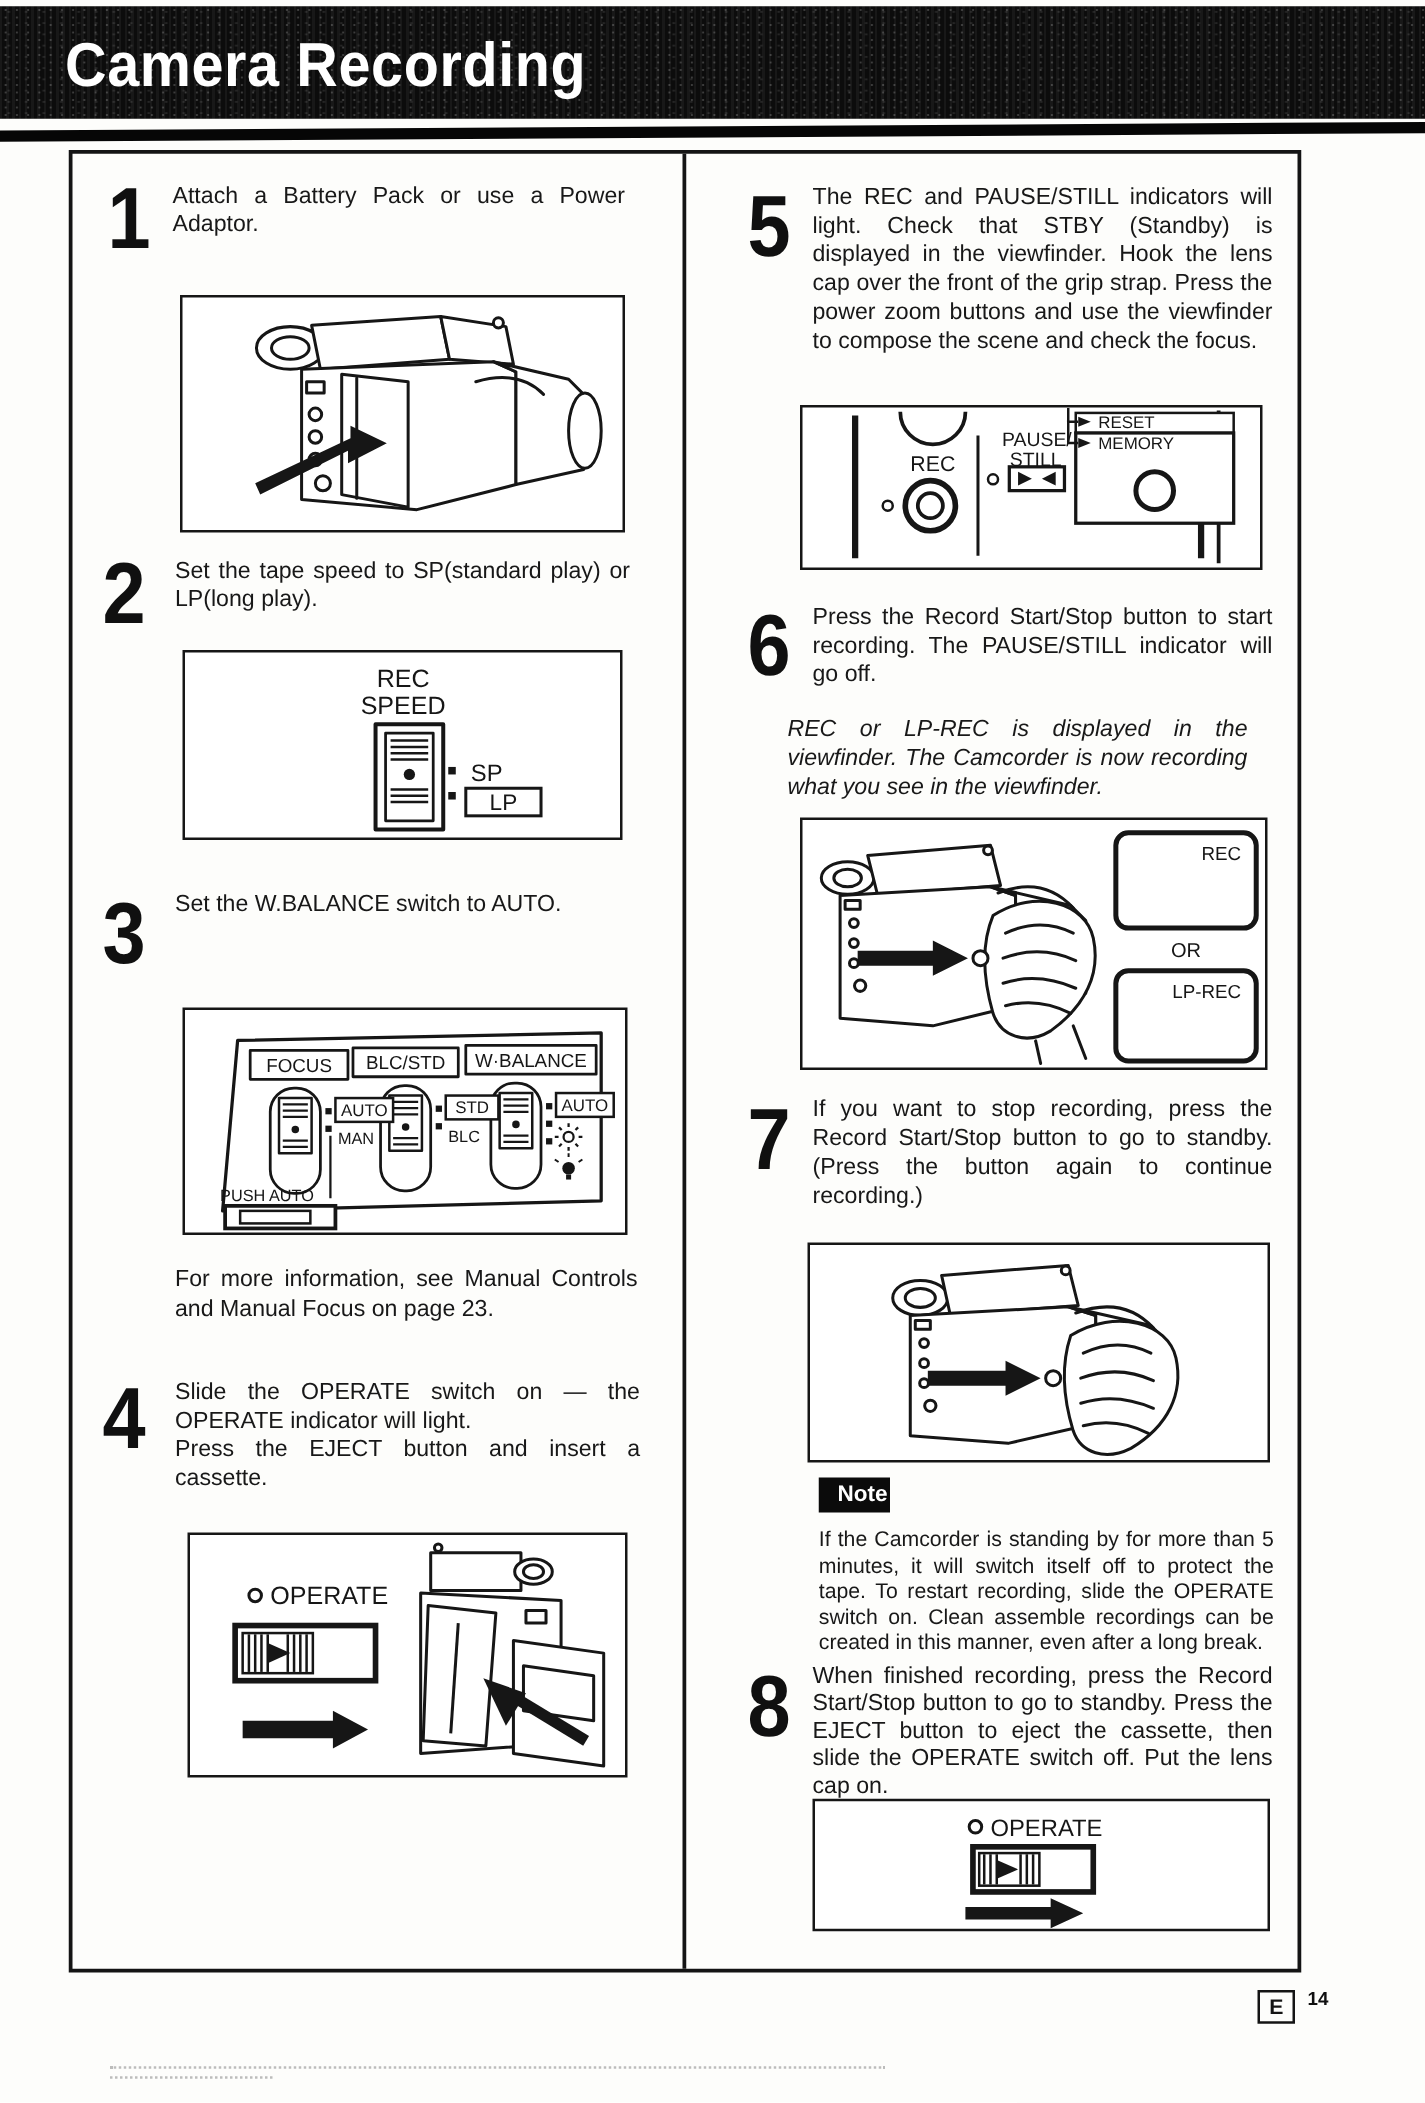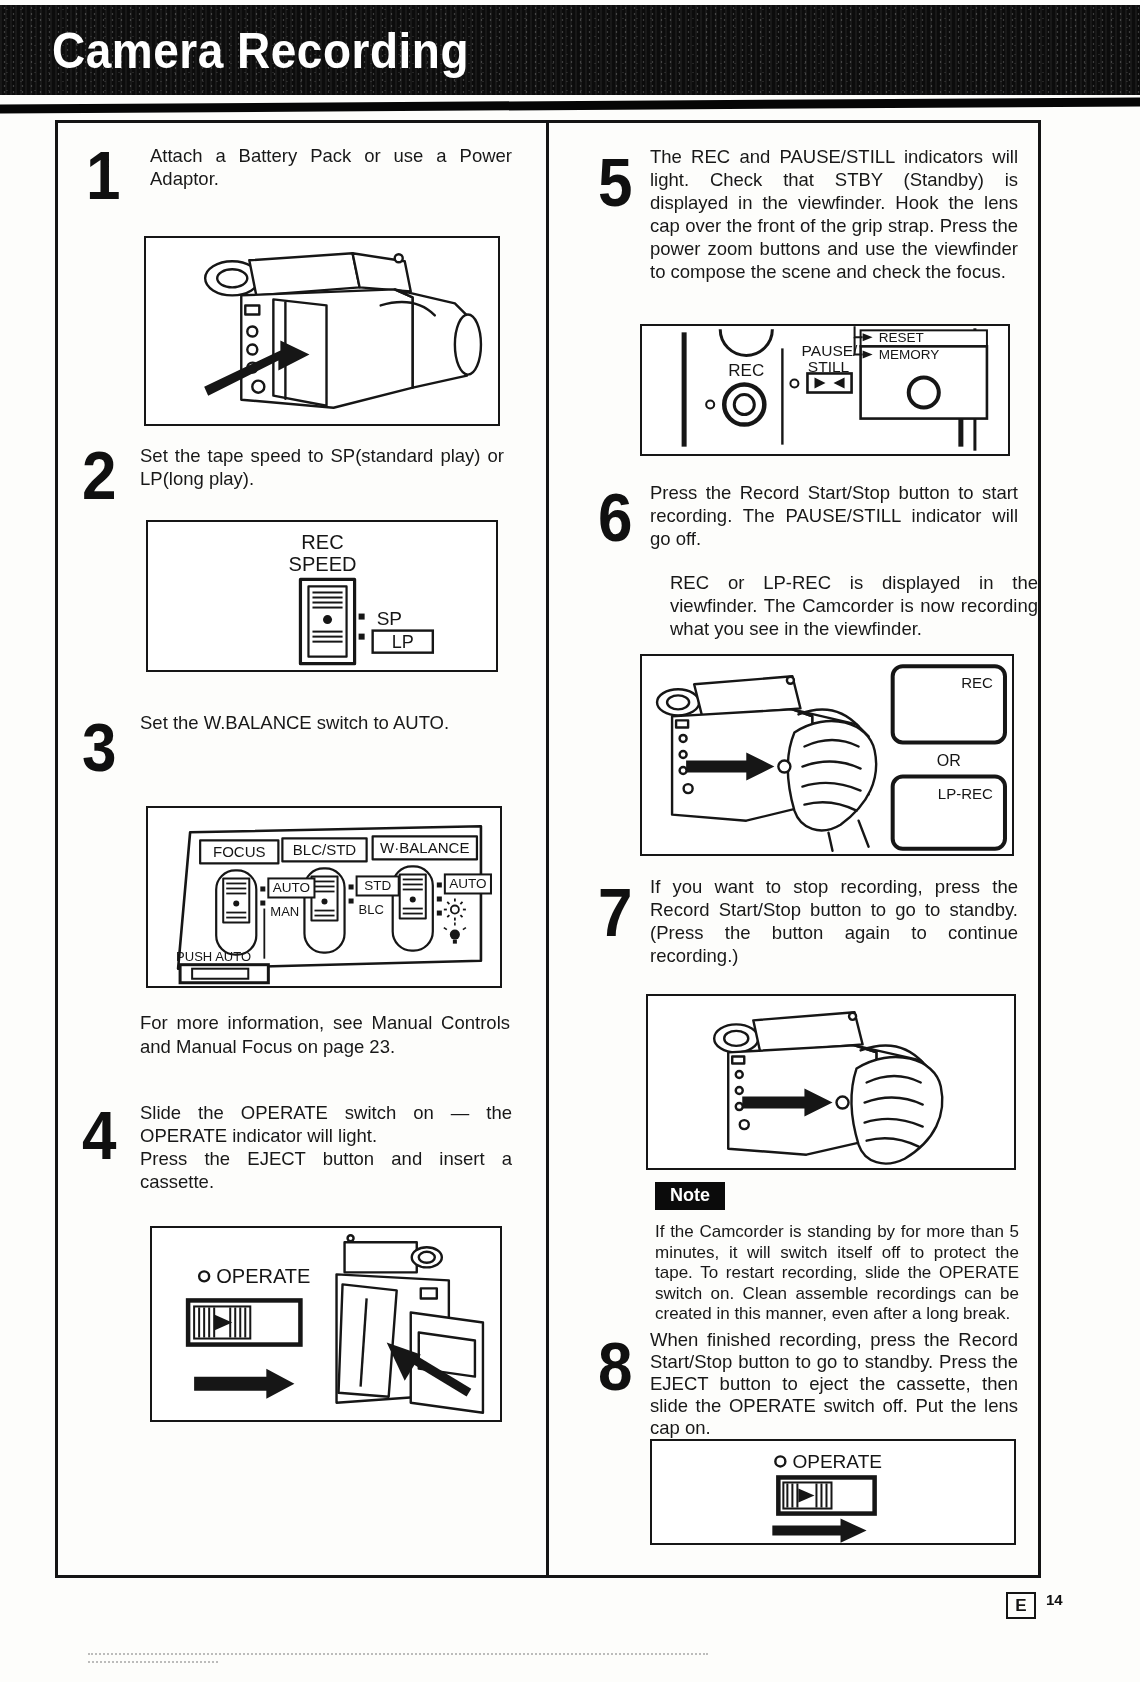--- a/index.html
+++ b/index.html
@@ -37,21 +37,21 @@
     font-weight:bold; font-size:62px; line-height:1; letter-spacing:-3px;
     transform:scaleY(1.12); transform-origin:top left; color:#101010;
   }
   .txt { font-size:18.5px; line-height:23px; text-align:justify; color:#181818; }
   .lh24 { line-height:24px; }
   figure.illus { position:absolute; border:2.5px solid #161616; background:#fff; }
   figure.illus svg { display:block; width:100%; height:100%; }
   svg text { font-family:"Liberation Sans", sans-serif; fill:#161616; }
   .note-label {
     position:absolute; background:#0b0b0b; color:#fff; font-weight:bold;
-    font-size:18px; padding:3px 15px 4px 15px;
+    font-size:18px; padding:3px 2px 4px 15px;
   }
   .note-txt { font-size:17px; line-height:20.5px; text-align:justify; color:#181818; }
   .ebox {
     position:absolute; border:2.5px solid #141414; width:30px; height:27px;
     text-align:center; font-weight:bold; font-size:17px; line-height:23px; color:#141414;
   }
   .pgnum { position:absolute; font-weight:bold; font-size:15px; color:#101010; }
   .scan-dots { position:absolute; border-top:2px dotted #9a9a9a; opacity:.65; }
 </style>
 </head>
@@ -63,21 +63,21 @@
     <h1 class="banner-title">Camera Recording</h1>
   </header>
   <div class="banner-rule"></div>
 
   <div class="frame">
     <div class="frame-divider"></div>
 
     <section>
 
       <div class="abs num" style="left:28px; top:18px;">1</div>
-      <p class="abs txt" style="left:92px; top:21px; width:362px;">Attach a Battery Pack or use a Power Adaptor.</p>
+      <p class="abs txt" style="left:80px; top:21px; width:362px;">Attach a Battery Pack or use a Power Adaptor.</p>
 
       <figure class="illus" style="left:86px; top:113px; width:356px; height:190px;">
         <svg viewBox="0 0 351 185">
           <g fill="#ffffff" stroke="#161616" stroke-width="2.4" stroke-linejoin="round" stroke-linecap="round">
             <ellipse cx="86" cy="40" rx="27" ry="17"></ellipse>
             <ellipse cx="86" cy="40" rx="15" ry="9"></ellipse>
             <polygon points="103,22 206,15 213,49 110,57"></polygon>
             <polygon points="206,15 258,23 264,53 213,49"></polygon>
             <circle cx="252" cy="20" r="4"></circle>
             <polygon points="95,57 248,51 266,59 266,149 187,169 95,161"></polygon>
@@ -284,21 +284,21 @@
           <polyline points="212,11 212,28 220,28" fill="none" stroke="#161616" stroke-width="2"></polyline>
           <polygon points="220,24 230,28 220,32" fill="#161616"></polygon>
           <text x="236" y="16" font-size="13.5">RESET</text>
           <text x="236" y="33" font-size="13.5">MEMORY</text>
           <circle cx="281" cy="66" r="15" fill="#ffffff" stroke="#161616" stroke-width="4"></circle>
         </svg>
       </figure>
 
       <div class="abs num" style="left:540px; top:360px;">6</div>
       <p class="abs txt" style="left:592px; top:358px; width:368px;">Press the Record Start/Stop button to start recording. The PAUSE/STILL indicator will go off.</p>
-      <p class="abs txt" style="left:612px; top:448px; width:368px;">REC or LP-REC is displayed in the viewfinder. The Camcorder is now recording what you see in the viewfinder.</p>
+      <p class="abs txt" style="left:572px; top:448px; width:368px;font-style:italic;">REC or LP-REC is displayed in the viewfinder. The Camcorder is now recording what you see in the viewfinder.</p>
 
       <figure class="illus" style="left:582px; top:531px; width:374px; height:202px;">
         <svg viewBox="0 0 369 197">
           <g fill="#ffffff" stroke="#161616" stroke-width="2.4" stroke-linejoin="round" stroke-linecap="round">
             <ellipse cx="36" cy="46" rx="21" ry="13"></ellipse>
             <ellipse cx="36" cy="46" rx="11" ry="7"></ellipse>
             <polygon points="52,28 150,20 158,52 60,60"></polygon>
             <circle cx="148" cy="24" r="3.5"></circle>
             <polygon points="30,60 150,53 170,60 170,148 104,164 30,158"></polygon>
             <polygon points="150,53 214,68 226,80 226,138 170,148 170,60"></polygon>

